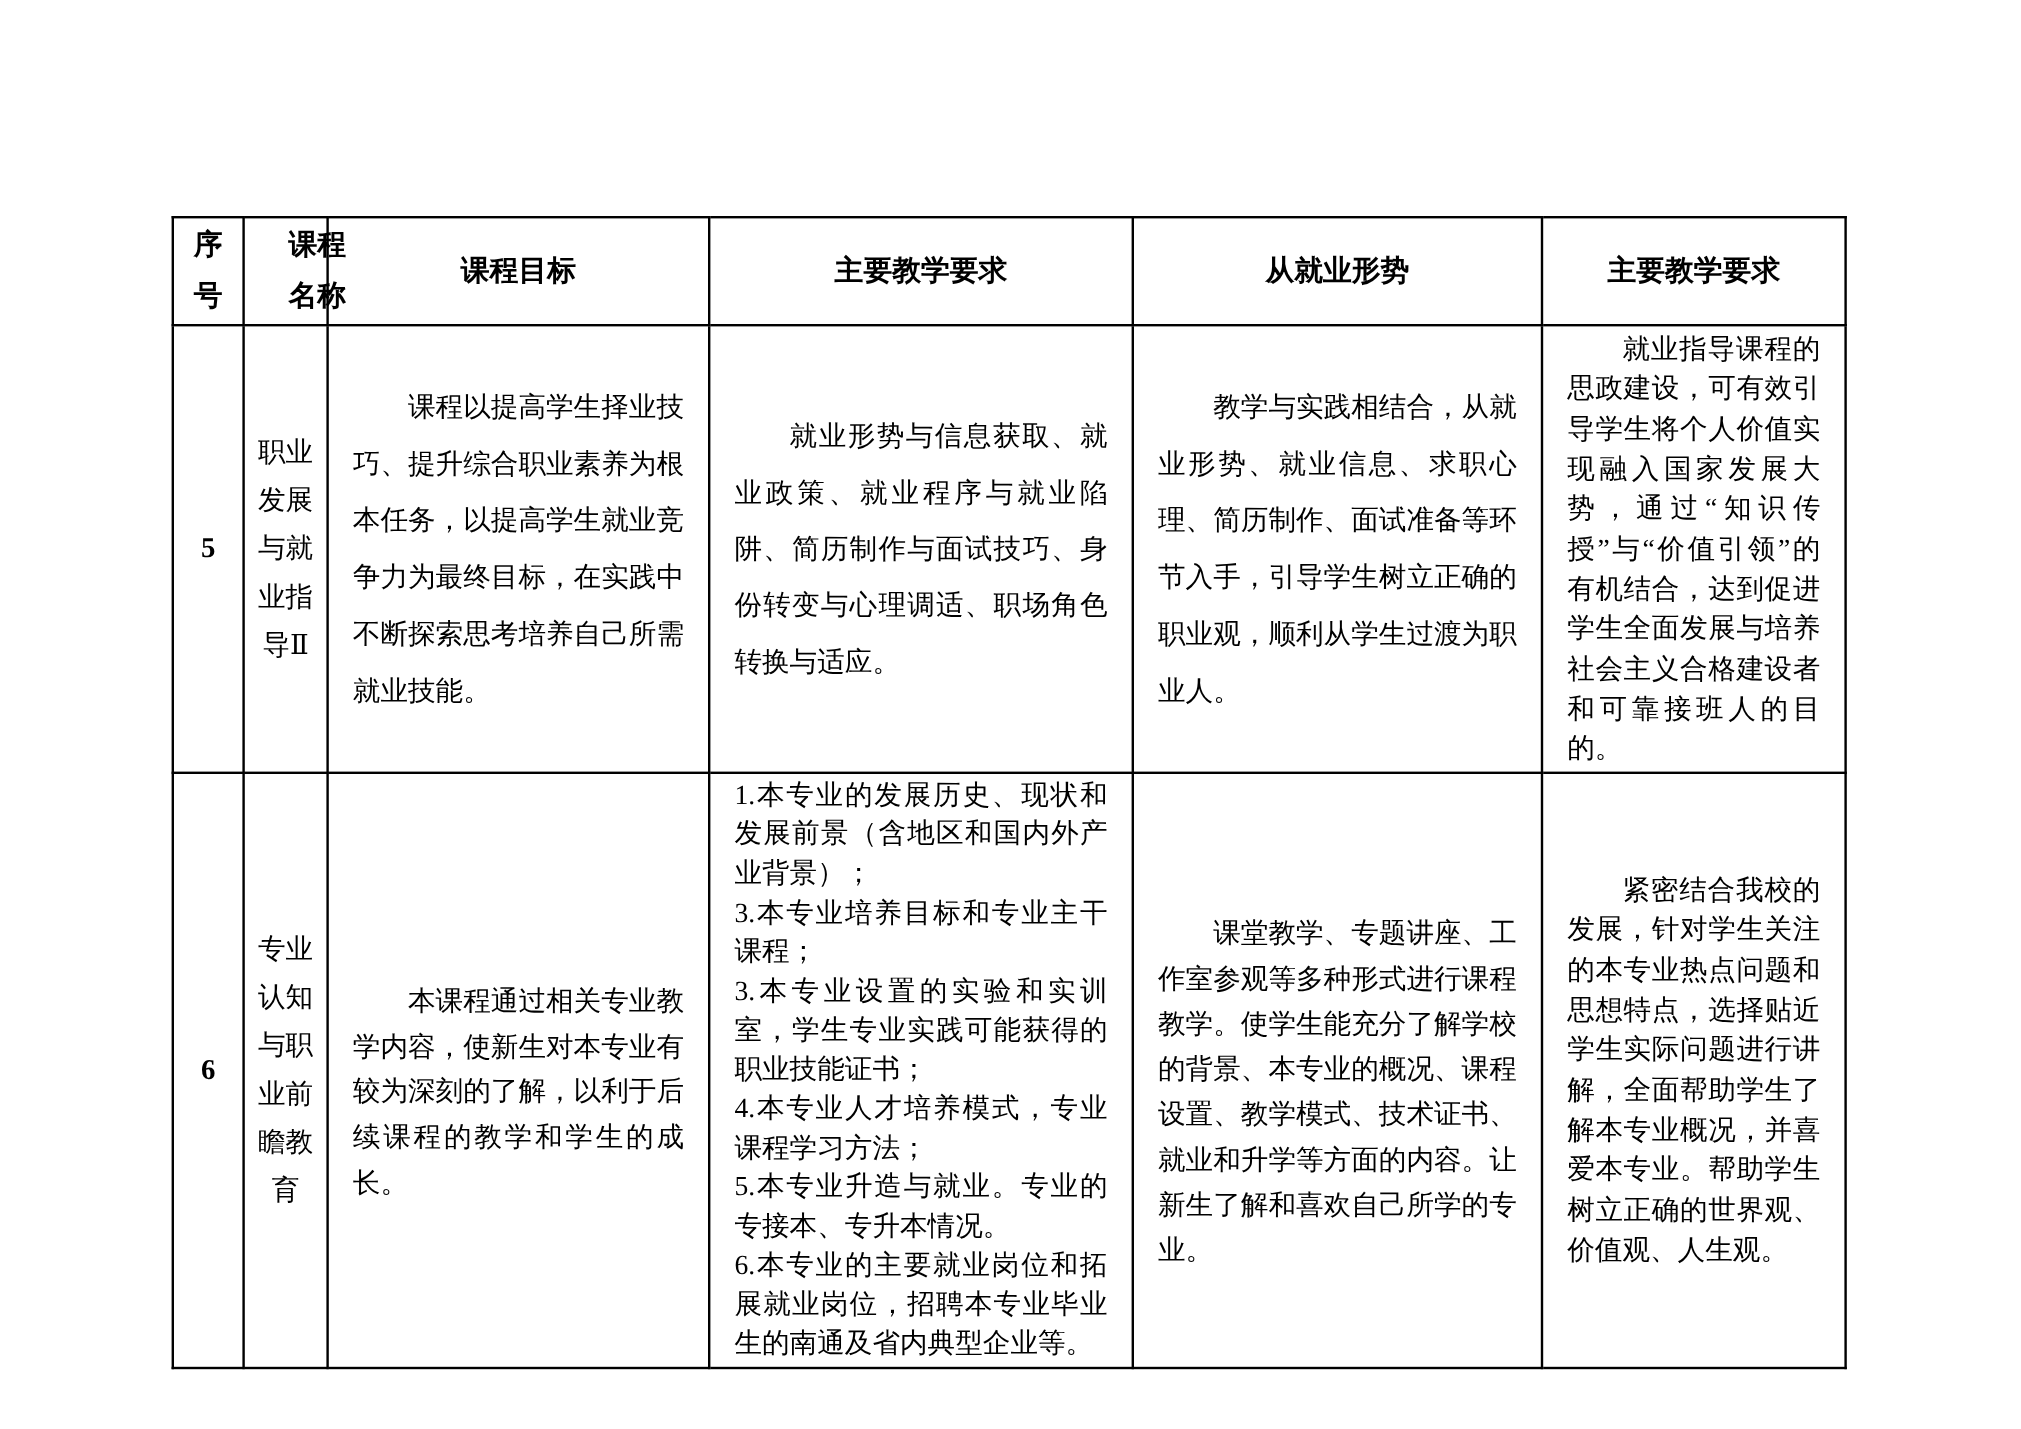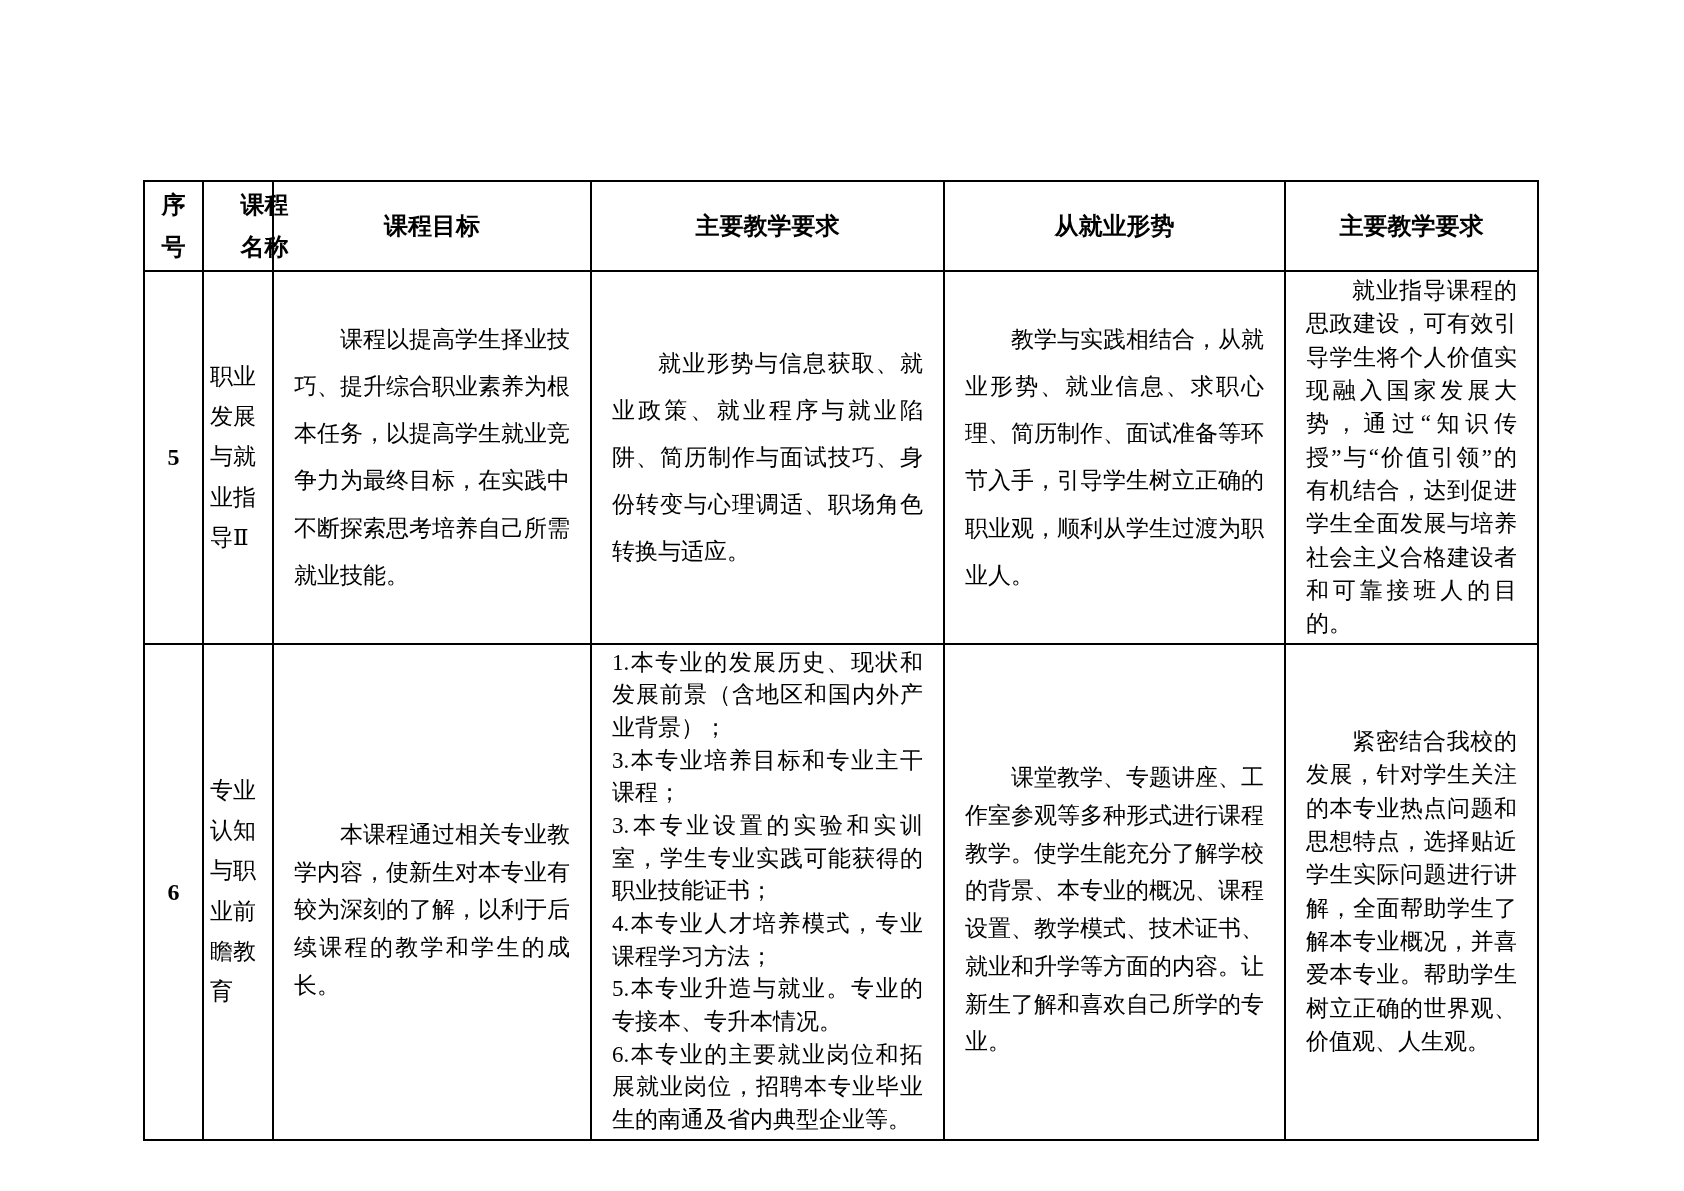--- a/index.html
+++ b/index.html
@@ -28,21 +28,21 @@
   .course-table thead tr{height:68px;}
   .course-table tr.row-5{height:307px;}
   .course-table tr.row-6{height:397px;}
   .course-table th{
     font-weight:bold;font-size:24px;text-align:center;padding:2px 2px;
   }
   .th-wrap{margin:0 auto;line-height:1.75;}
   .th-wrap.w1{width:1.1em;}
   .th-wrap.w2{width:2.2em;margin-left:32px;}
   td.c-num{text-align:center;font-weight:bold;font-size:24px;padding:2px 2px;}
-  td.c-name{text-align:left;padding:2px 6px;line-height:1.75;border-radius:16px;}
+  td.c-name{text-align:center;padding:2px 6px;line-height:1.75;border-radius:16px;}
   td.c-para{text-align:justify;}
   .para{margin:0;}
   .indent{text-indent:2em;}
   
   .lh-wide .para{line-height:2.05;}
   .lh-mid  .para{line-height:1.64;margin-top:37px;}
   .lh-tight .para{line-height:1.45;}
   .lh-list .para{line-height:1.42;}
 </style>
 </head>

